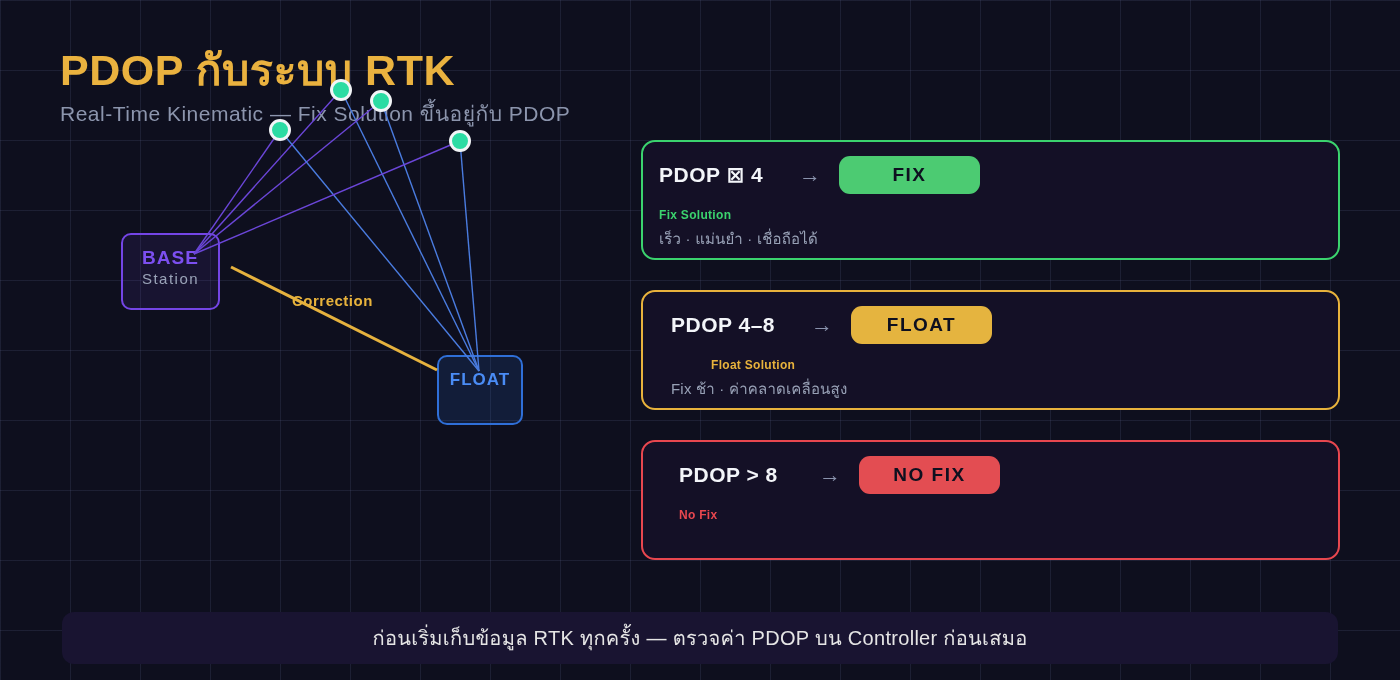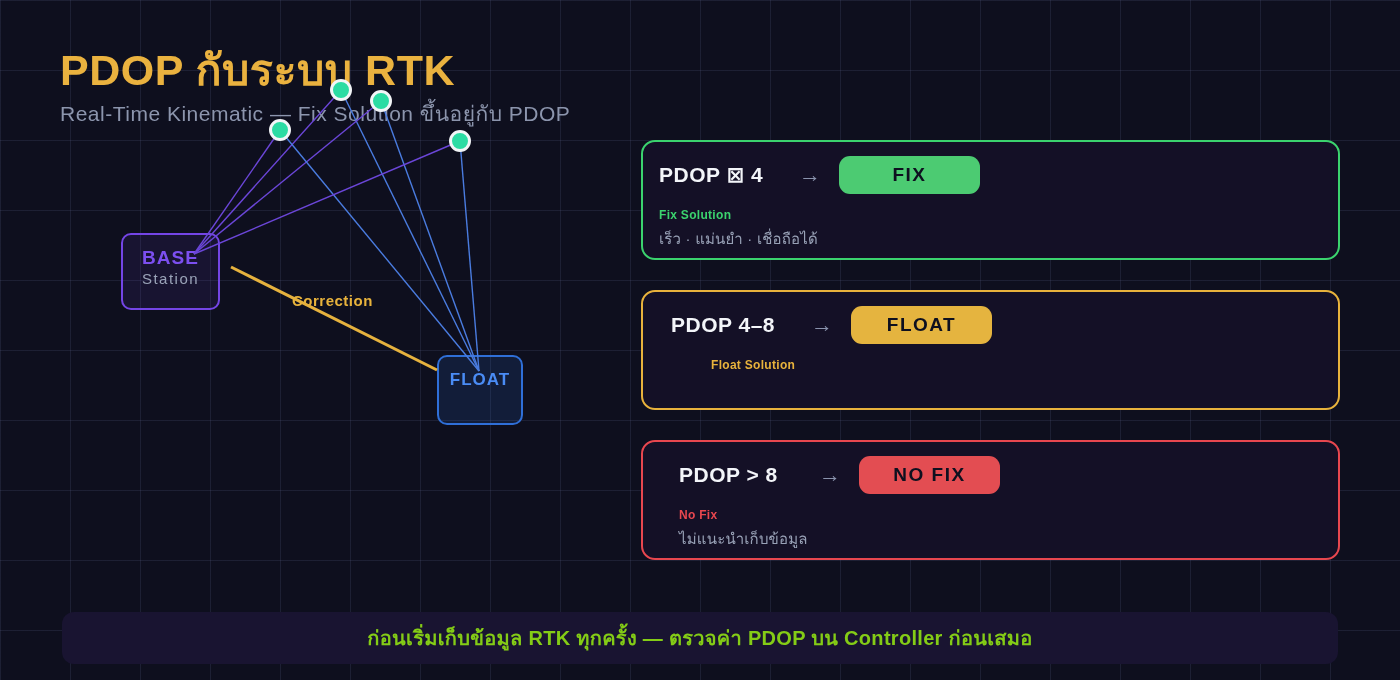--- a/index.html
+++ b/index.html
@@ -66,21 +66,21 @@
   }
   .card-solution { margin-top:8px; font-size:12px; font-weight:700; letter-spacing:0.3px; line-height:24px; }
   .card-note { margin-top:0; font-size:15px; color:#98a1b6; letter-spacing:0.2px; }
 
   
   .banner {
     position:absolute; left:62px; top:612px; width:1276px; height:52px; z-index:3;
     background:#191431; border-radius:12px;
     display:flex; align-items:center; justify-content:center;
   }
-  .banner-text { font-size:20px; font-weight:700; letter-spacing:0.3px; color:#84cc16; }
+  .banner-text { font-size:20px; font-weight:400; letter-spacing:0.3px; color:#e5e5e5; }
 
   
   .overlay { position:absolute; left:0; top:0; z-index:5; pointer-events:none; }
 </style>
 </head>
 <body>
 
 <div class="stage">
 
   <header class="header">
@@ -111,30 +111,30 @@
       <div class="card-note">เร็ว · แม่นยำ · เชื่อถือได้</div>
     </article>
 
     <article class="card card-1" style="border-color: rgb(232, 178, 60); padding-left: 28px;">
       <div class="card-row">
         <span class="card-range">PDOP 4–8</span>
         <span class="card-arrow">→</span>
         <span class="card-badge" style="background-color: rgb(229, 180, 63);">FLOAT</span>
       </div>
       <div class="card-solution" style="color: rgb(232, 178, 60); margin-left: 40px;">Float Solution</div>
+      <div class="card-note">Fix ช้า · ค่าคลาดเคลื่อนสูง</div>
     </article>
 
     <article class="card card-2" style="border-color: rgb(232, 71, 79); padding-left: 36px;">
       <div class="card-row">
         <span class="card-range">PDOP &gt; 8</span>
         <span class="card-arrow">→</span>
         <span class="card-badge" style="background-color: rgb(227, 77, 82);">NO FIX</span>
       </div>
       <div class="card-solution" style="color: rgb(232, 71, 79);">No Fix</div>
-      <div class="card-note">ไม่แนะนำเก็บข้อมูล</div>
     </article>
 
   </section>
 
   <footer class="banner">
     <span class="banner-text">ก่อนเริ่มเก็บข้อมูล RTK ทุกครั้ง — ตรวจค่า PDOP บน Controller ก่อนเสมอ</span>
   </footer>
 
   <svg class="overlay" width="1400" height="680" viewBox="0 0 1400 680">
       <line x1="231" y1="267" x2="437" y2="370" stroke="#e6b23e" stroke-width="3"></line>

